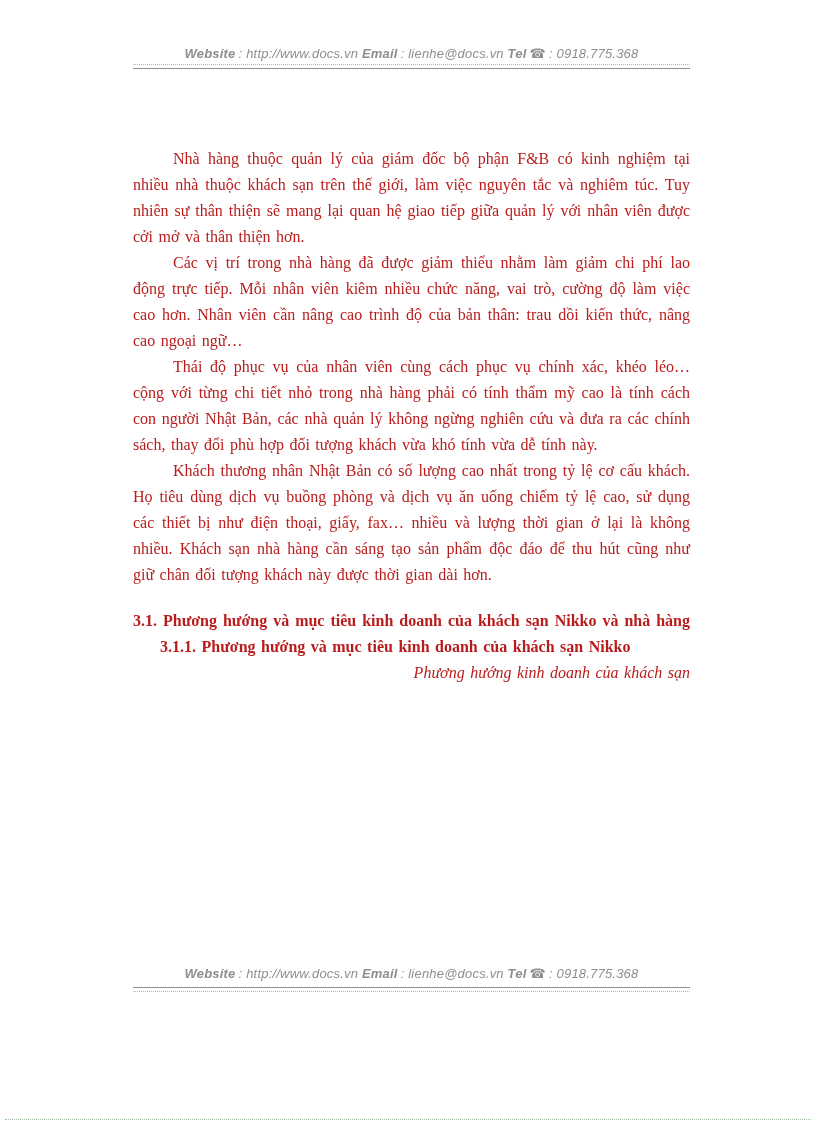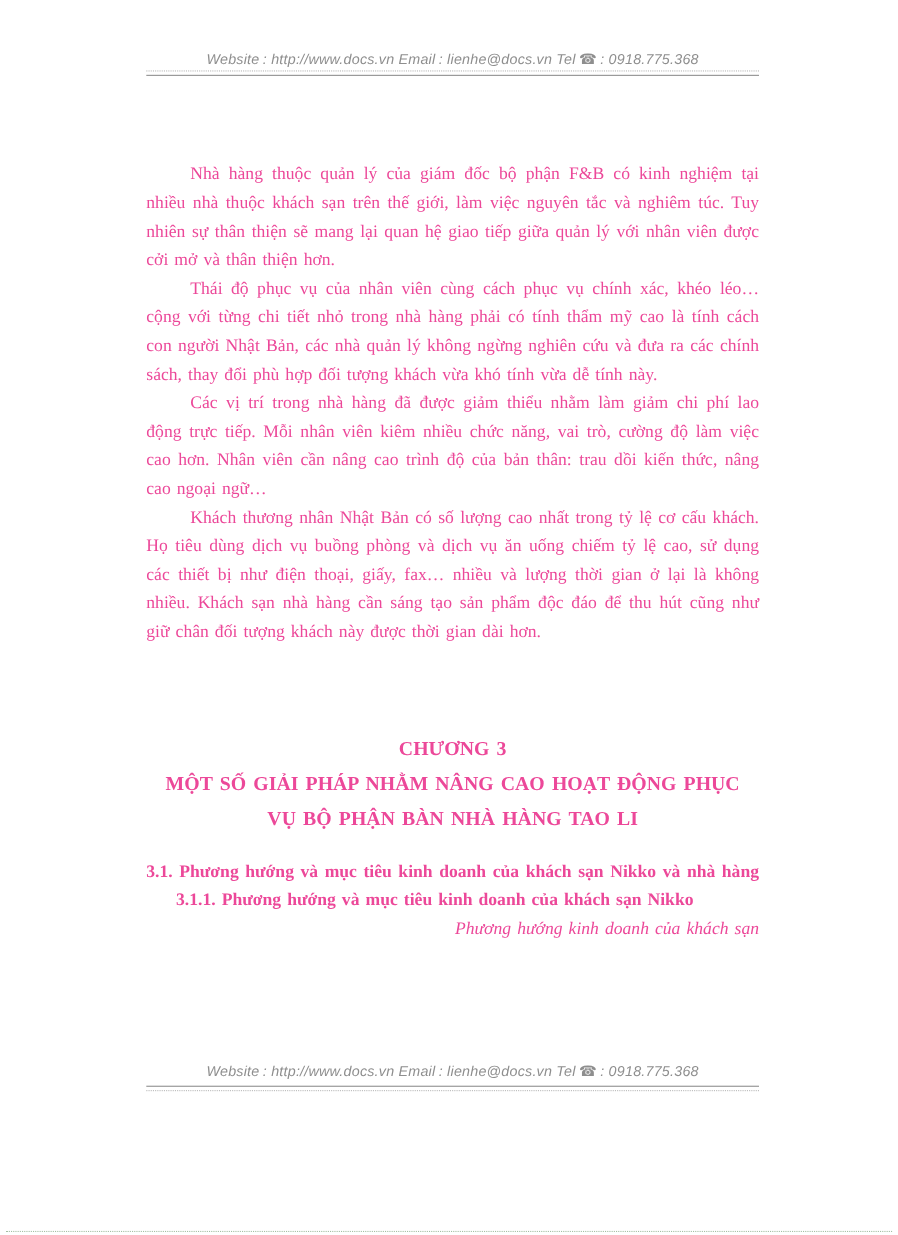--- a/index.html
+++ b/index.html
@@ -18,21 +18,21 @@
     left: 133px;
     width: 557px;
     text-align: center;
     font-family: "Liberation Sans", sans-serif;
     font-style: italic;
     font-size: 13px;
     color: #8e8e8e;
     letter-spacing: 0.2px;
     white-space: nowrap;
   }
-  .band .bl { font-weight: normal; }
+  .band .bl { font-weight: bold; }
   .band .sp { }
   .band .bv { margin-left: 3px; }
   .band .bicon { font-style: normal; margin-left: 3px; font-size: 13px; }
   .header-band { top: 46px; }
   .footer-band { top: 966px; }
 
   .rule {
     position: absolute;
     left: 133px;
     width: 557px;
@@ -42,21 +42,21 @@
   .footer-rule { top: 987px; border-top: 1px solid #8f8f8f; border-bottom: 1px dotted #b8b8b8; }
 
   
   .content {
     position: absolute;
     left: 133px;
     top: 146px;
     width: 557px;
     font-size: 16px;
     line-height: 26px;
-    color: #ec4899;
+    color: #b91c1c;
     text-align: justify;
     word-spacing: 1.5px;
   }
   .par { margin: 0; text-indent: 40px; }
 
   .chapter {
     margin-top: 76px;
     font-weight: bold;
     text-align: center;
     font-size: 18px;
@@ -90,29 +90,24 @@
 
   <div class="band header-band">
     <span class="bl">Website</span><span class="bv">: http://www.docs.vn</span>
     <span class="bl sp">Email</span><span class="bv">: lienhe@docs.vn</span>
     <span class="bl sp">Tel</span><span class="bicon">☎</span><span class="bv">: 0918.775.368</span>
   </div>
   <div class="rule header-rule"></div>
 
   <div class="content">
     <p class="par">Nhà hàng thuộc quản lý của giám đốc bộ phận F&amp;B có kinh nghiệm tại nhiều nhà thuộc khách sạn trên thế giới, làm việc nguyên tắc và nghiêm túc. Tuy nhiên sự thân thiện sẽ mang lại quan hệ giao tiếp giữa quản lý với nhân viên được cởi mở và thân thiện hơn.</p>
+    <p class="par">Các vị trí trong nhà hàng đã được giảm thiểu nhằm làm giảm chi phí lao động trực tiếp. Mỗi nhân viên kiêm nhiều chức năng, vai trò, cường độ làm việc cao hơn. Nhân viên cần nâng cao trình độ của bản thân: trau dồi kiến thức, nâng cao ngoại ngữ…</p>
     <p class="par">Thái độ phục vụ của nhân viên cùng cách phục vụ chính xác, khéo léo… cộng với từng chi tiết nhỏ trong nhà hàng phải có tính thẩm mỹ cao là tính cách con người Nhật Bản, các nhà quản lý không ngừng nghiên cứu và đưa ra các chính sách, thay đổi phù hợp đối tượng khách vừa khó tính vừa dễ tính này.</p>
-    <p class="par">Các vị trí trong nhà hàng đã được giảm thiểu nhằm làm giảm chi phí lao động trực tiếp. Mỗi nhân viên kiêm nhiều chức năng, vai trò, cường độ làm việc cao hơn. Nhân viên cần nâng cao trình độ của bản thân: trau dồi kiến thức, nâng cao ngoại ngữ…</p>
     <p class="par">Khách thương nhân Nhật Bản có số lượng cao nhất trong tỷ lệ cơ cấu khách. Họ tiêu dùng dịch vụ buồng phòng và dịch vụ ăn uống chiếm tỷ lệ cao, sử dụng các thiết bị như điện thoại, giấy, fax… nhiều và lượng thời gian ở lại là không nhiều. Khách sạn nhà hàng cần sáng tạo sản phẩm độc đáo để thu hút cũng như giữ chân đối tượng khách này được thời gian dài hơn.</p>
 
-    <div class="chapter">
-      <div>CHƯƠNG 3</div>
-      <div>MỘT SỐ GIẢI PHÁP NHẰM NÂNG CAO HOẠT ĐỘNG PHỤC</div>
-      <div>VỤ BỘ PHẬN BÀN NHÀ HÀNG TAO LI</div>
-    </div>
 
     <div class="h31">
       <div class="jl">3.1. Phương hướng và mục tiêu kinh doanh của khách sạn Nikko và nhà hàng</div>
     </div>
 
     <div class="h311">3.1.1. Phương hướng và mục tiêu kinh doanh của khách sạn Nikko</div>
     <div class="ital">Phương hướng kinh doanh của khách sạn</div>
   </div>
 
   <div class="band footer-band">

